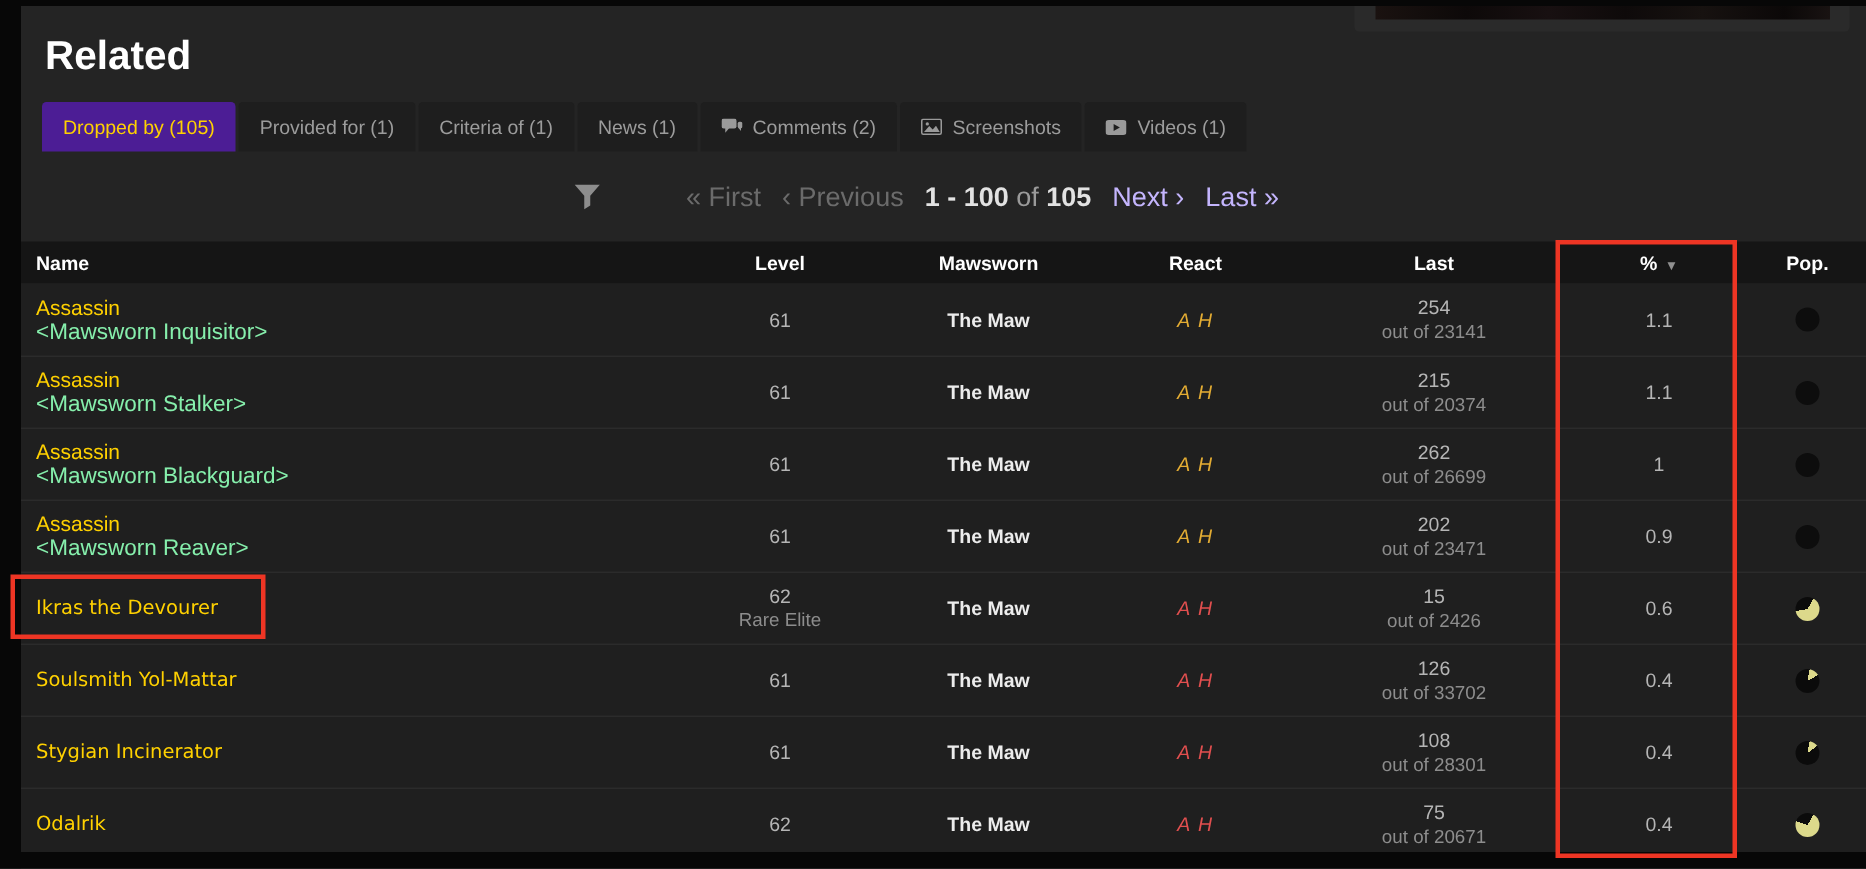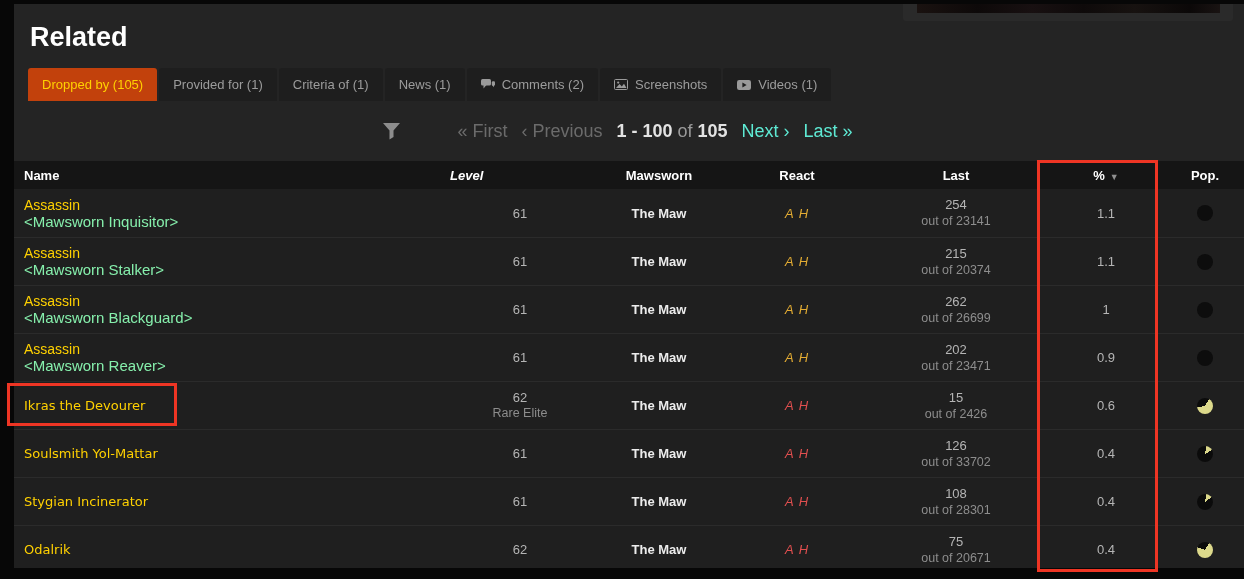--- a/index.html
+++ b/index.html
@@ -15,29 +15,29 @@
                border-radius:0 0 3px 3px;z-index:4;}
   #thumb-img{position:absolute;left:14px;top:0;width:303px;height:13px;
              background:linear-gradient(90deg,#1a1210,#0d0909 20%,#181011 38%,#0e0a0a 55%,#171210 72%,#0b0808 90%,#191312);}
   
   #content{position:relative;margin-left:14px;width:1230px;}
   h1{margin:20px 0 14px 16px;font-size:27px;line-height:34px;font-weight:bold;color:#ffffff;}
   
   #tabs{display:flex;gap:2px;margin-left:14px;height:33px;align-items:flex-end;}
   .tab{display:flex;align-items:center;gap:7px;height:33px;padding:0 14px;background:#1e1e1e;
        color:#9c9c9c;font-size:13px;border-radius:3px 3px 0 0;cursor:pointer;white-space:nowrap;}
-  .tab.active{background:#c2410c;color:#ffd100;text-align:right;}
+  .tab.active{background:#4c1d95;color:#ffd100;text-align:right;}
   .tab svg{display:block;}
   
   #pagebar{height:60px;display:flex;align-items:center;justify-content:center;
            padding-right:22px;font-size:18px;}
   #funnel{margin-right:42px;display:flex;align-items:center;}
   .pg{margin-left:14px;white-space:nowrap;}
   .pg.disabled{color:#6b6b6b;}
-  .pg.link{color:#5eead4;cursor:pointer;}
+  .pg.link{color:#c4b5fd;cursor:pointer;}
   #page-info{margin-left:14px;display:flex;gap:5px;color:#9a9a9a;}
   #page-info .strong{color:#e2e2e2;font-weight:bold;}
   
   #table{width:1230px;}
   .thead{display:flex;height:28px;align-items:center;background:#151515;
          font-weight:bold;font-size:13px;color:#ffffff;}
   .tr{display:flex;height:48px;background:#1f1f1f;border-top:1px solid #2b2b2b;box-sizing:border-box;}
   .tr:first-of-type{border-top:none;}
   .td{display:flex;flex-direction:column;justify-content:center;font-size:13px;color:#b5b5b5;}
   .c{text-align:center;align-items:center;}
@@ -133,21 +133,21 @@
         <span>of</span>
         <span class="strong">105</span>
       </span>
       <span class="pg link">Next ›</span>
       <span class="pg link">Last »</span>
     </div>
 
     <div id="table">
       <div class="thead" id="thead">
           <div class="th col-name" style="text-align: left;"><span>Name</span></div>
-          <div class="th col-level c" style="text-align: left; font-style: italic;"><span>Level</span></div>
+          <div class="th col-level c" style="text-align: center;"><span>Level</span></div>
           <div class="th col-location c" style="text-align: center;"><span>Mawsworn</span></div>
           <div class="th col-react c" style="text-align: center;"><span>React</span></div>
           <div class="th col-count c" style="text-align: center;"><span>Last</span></div>
           <div class="th col-pct c" style="text-align: center;"><span>%</span><span class="caret">▼</span></div>
           <div class="th col-pop c" style="text-align: center;"><span>Pop.</span></div>
         </div>
       <div id="tbody">
           <div class="tr">
     <div class="td col-name">
       <a class="name-link">Assassin</a>

